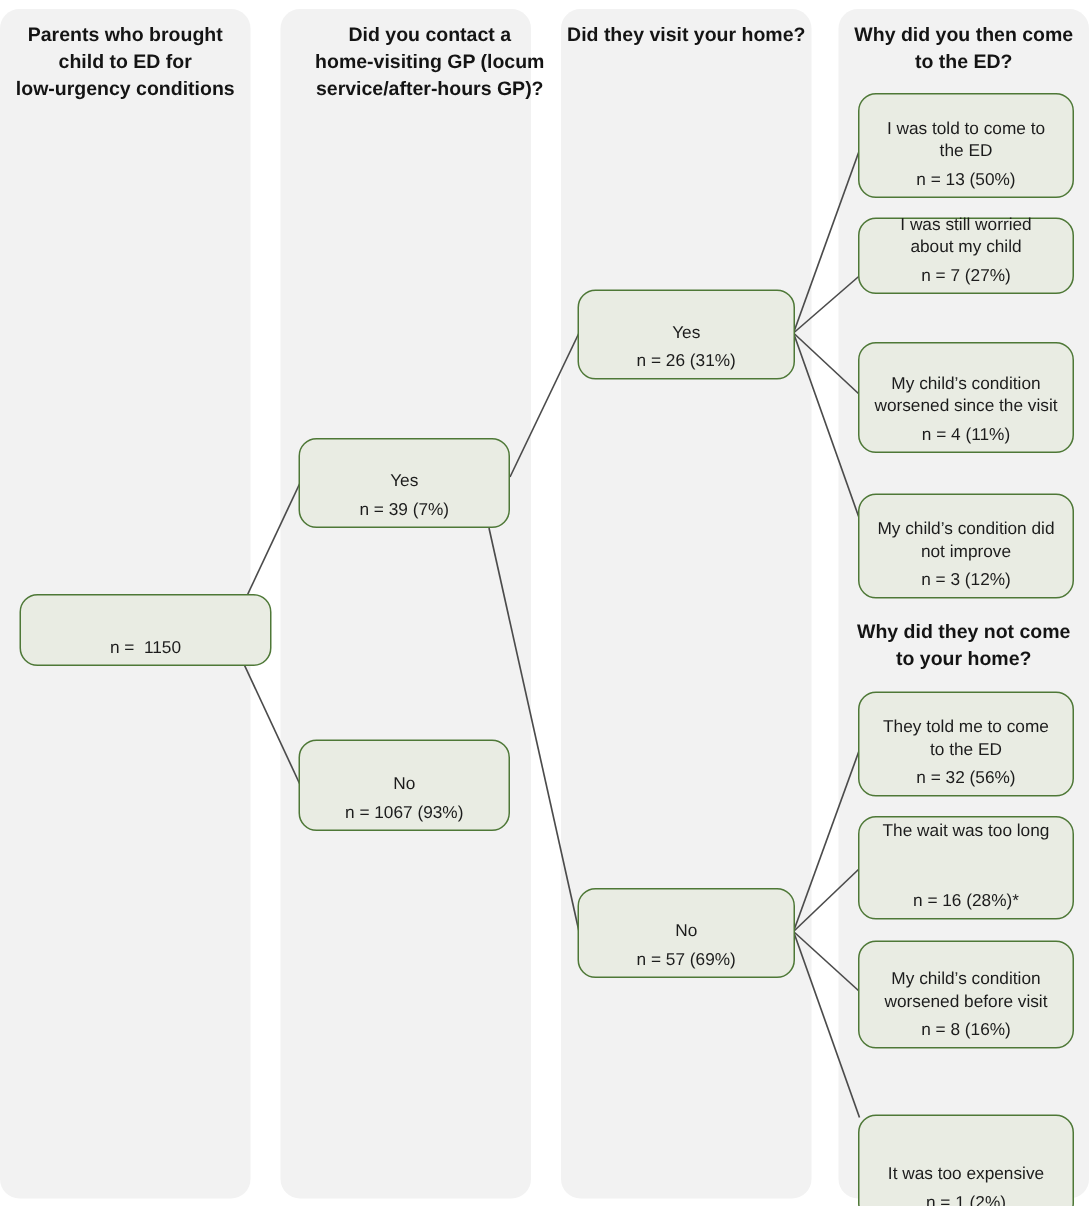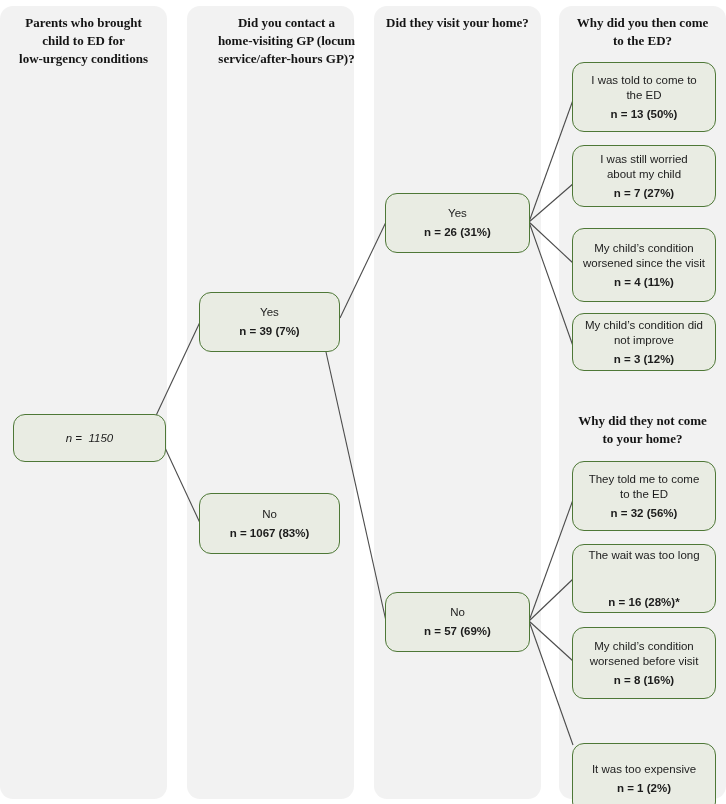--- a/index.html
+++ b/index.html
@@ -22,48 +22,47 @@
 
   
   #edges{position:absolute;left:0;top:0;width:726px;height:804px;}
   #edges line{stroke:#4b4b4b;stroke-width:1.1;}
 
   
   .hdr{
     position:absolute;width:167px;text-align:center;
     font-size:13px;font-weight:700;color:#141414;line-height:18px;
     white-space:nowrap;
-    font-family:Liberation Serif, serif;
   }
   #hdr1{left:0px;top:14px;}
   #hdr2{left:187px;top:14px;margin-left:16px;}
   #hdr3{left:374px;top:14px;}
   #hdr4{left:559px;top:14px;}
   #hdr5{left:559px;top:412px;}
 
   
   .node{
     position:absolute;box-sizing:border-box;
     background:#e9ece3;border:1.5px solid #4e7837;border-radius:12px;
-    display:flex;flex-direction:column;align-items:center;justify-content:center;
+    display:flex;flex-direction:column;align-items:center;justify-content:flex-end;
     text-align:center;color:#1c1c1c;font-size:11.5px;line-height:15px;
     padding:3px 4px;
   }
   .node .lines{white-space:pre-wrap;}
-  .node .n{margin-top:4px;white-space:nowrap;font-weight:bold;}
+  .node .n{margin-top:4px;white-space:nowrap;}
 
-  #node-root      {left:13px;  top:414px; width:153px; height:48px;font-style:italic;}
+  #node-root      {left:13px;  top:396px; width:168px; height:48px;}
   #node-gp-yes    {left:199px; top:292px; width:141px; height:60px;}
   #node-gp-no     {left:199px; top:493px; width:141px; height:61px;}
   #node-visit-yes {left:385px; top:193px; width:145px; height:60px;}
   #node-visit-no  {left:385px; top:592px; width:145px; height:60px;}
   #node-r1{left:572px; top:62px;  width:144px; height:70px;}
-  #node-r2{left:572px; top:145px; width:144px; height:62px;}
+  #node-r2{left:572px; top:145px; width:144px; height:51px;}
   #node-r3{left:572px; top:228px; width:144px; height:74px;}
-  #node-r4{left:572px; top:313px; width:144px; height:58px;}
+  #node-r4{left:572px; top:329px; width:144px; height:70px;}
   #node-s1{left:572px; top:461px; width:144px; height:70px;}
   #node-s2{left:572px; top:544px; width:144px; height:69px;gap:28px;}
   #node-s3{left:572px; top:627px; width:144px; height:72px;}
   #node-s4{left:572px; top:711px; width:144px; height:71px;margin-top:32px;}
 </style>
 </head>
 <body>
 
 <div class="stage">
 
@@ -97,21 +96,21 @@
     <div class="lines">n =  1150</div>
   </div>
 
   <div class="node" id="node-gp-yes">
     <div class="lines">Yes</div>
     <div class="n">n = 39 (7%)</div>
   </div>
 
   <div class="node" id="node-gp-no">
     <div class="lines">No</div>
-    <div class="n">n = 1067 (83%)</div>
+    <div class="n">n = 1067 (93%)</div>
   </div>
 
   <div class="node" id="node-visit-yes">
     <div class="lines">Yes</div>
     <div class="n">n = 26 (31%)</div>
   </div>
 
   <div class="node" id="node-visit-no">
     <div class="lines">No</div>
     <div class="n">n = 57 (69%)</div>

